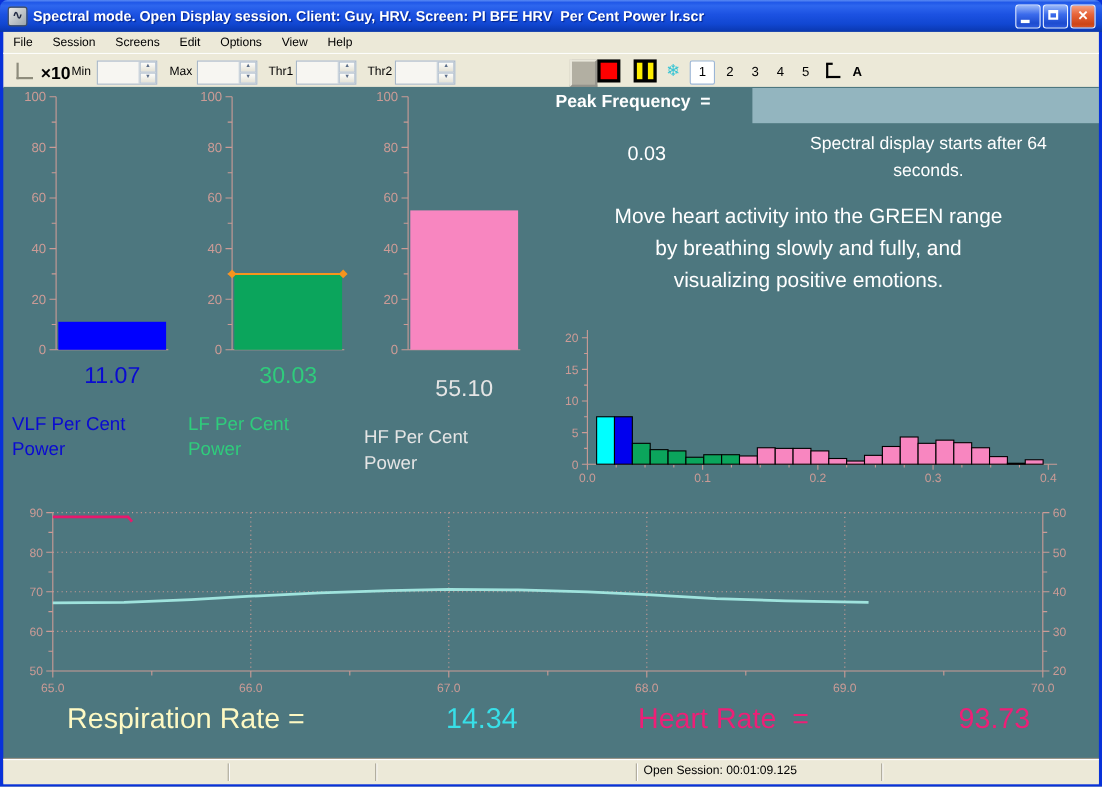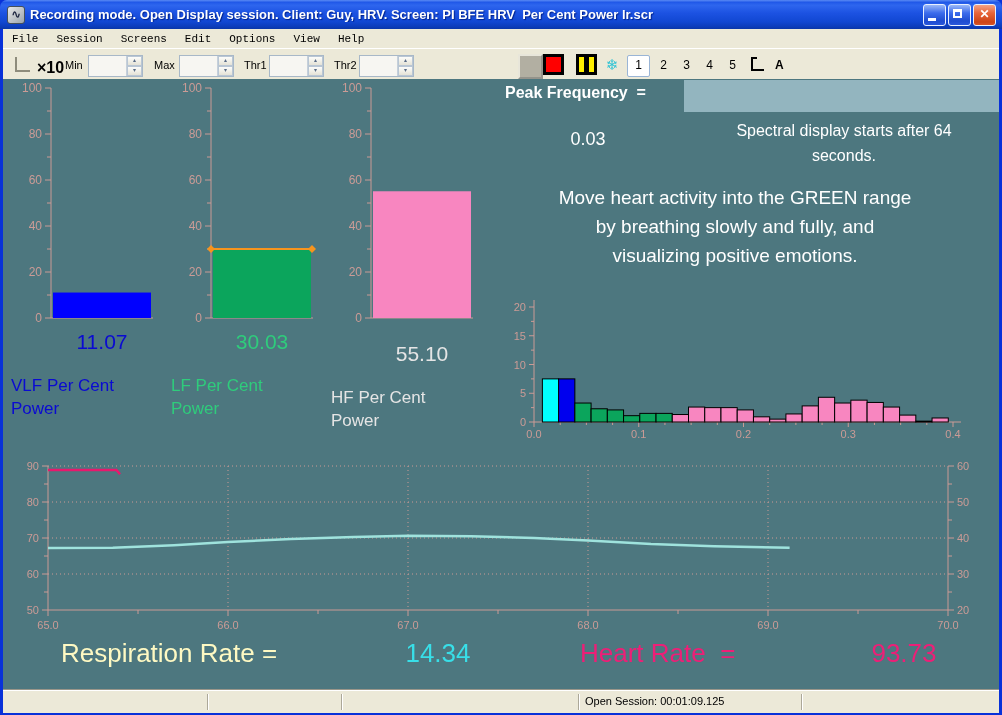--- a/index.html
+++ b/index.html
@@ -20,21 +20,21 @@
   .wbtn.blue{background:linear-gradient(180deg,#9ab8f8,#3c6cec 40%,#1e4cd0 80%,#2a58dc);}
   .wbtn.close{background:linear-gradient(180deg,#f4a284,#e8653a 40%,#cc4416 85%,#d85528);}
   .wbtn.min i{position:absolute;left:4px;bottom:4px;width:8px;height:3px;background:#fff;}
   .wbtn.max i{position:absolute;left:4px;top:4px;width:9px;height:9px;
     border:2px solid #fff;border-top-width:3px;box-sizing:border-box;}
   .wbtn.close span{position:absolute;inset:0;color:#fff;font-size:12px;font-weight:bold;
     text-align:center;line-height:19px;}
   
   .menubar{position:absolute;left:3px;right:3px;top:29px;height:19px;background:#ece9d8;
     border-bottom:1px solid #d8d4c0;font-size:11px;color:#000;display:flex;align-items:center;}
-  .menu-item{padding:8px 9px;cursor:pointer;font-family:Liberation Mono, monospace;}
+  .menu-item{padding:8px 9px;cursor:pointer;}
   
   .toolbar{position:absolute;left:3px;right:3px;top:48px;height:31px;background:#ece9d8;
     border-top:1px solid #fff;font-size:11px;color:#000;}
   .toolbar *{position:absolute;}
   .axis-glyph{left:12px;top:8px;width:13px;height:13px;border-left:2px solid #8e8c7c;
     border-bottom:2px solid #8e8c7c;}
   .x10{left:34px;top:10px;font-weight:bold;font-size:16px;}
   .tb-label{top:10px;}
   .spinner{top:6px;width:53px;height:20px;background:#f7f6f2;border:1px solid #a8b8c8;
     display:flex;}
@@ -93,21 +93,21 @@
   .sb-text{position:absolute;left:582px;top:4px;}
   svg text{font-family:"Liberation Sans",sans-serif;}
 </style>
 </head>
 <body>
 
 <div class="window">
 
   <div class="titlebar">
     <span class="app-icon">∿</span>
-    <span class="title-text">Recording mode. Open Display session. Client: Guy, HRV. Screen: PI BFE HRV  Per Cent Power lr.scr</span>
+    <span class="title-text">Spectral mode. Open Display session. Client: Guy, HRV. Screen: PI BFE HRV  Per Cent Power lr.scr</span>
     <span class="win-btns">
       <span class="wbtn blue min">
           <i></i>
         </span>
       <span class="wbtn blue max">
           <i></i>
         </span>
       <span class="wbtn close">
           <span>✕</span>
         </span>

